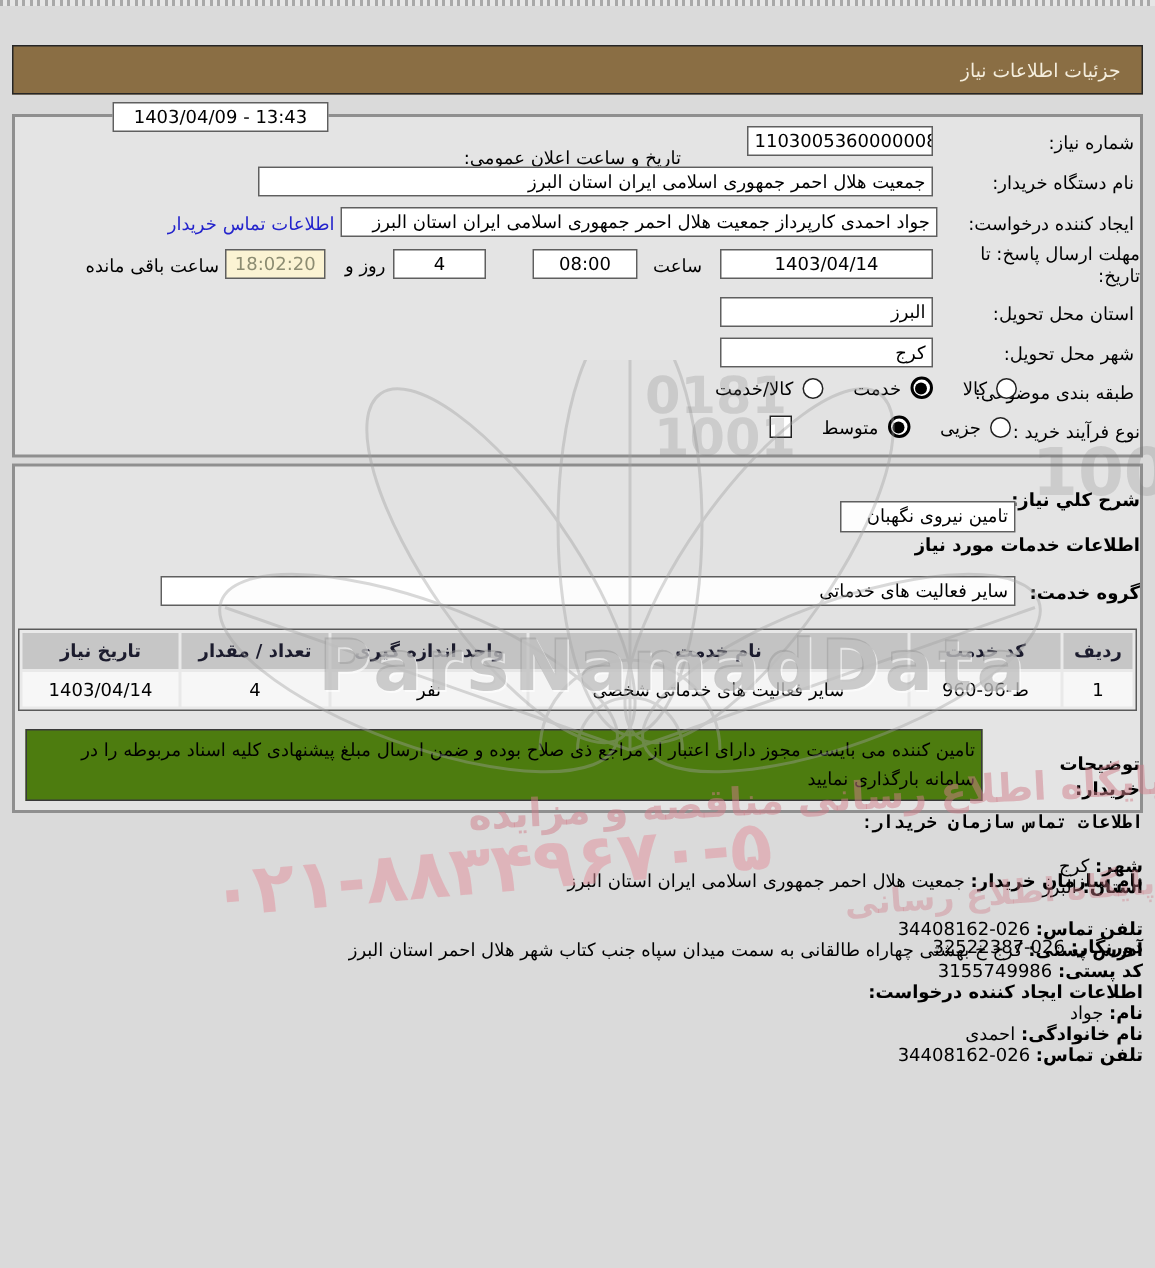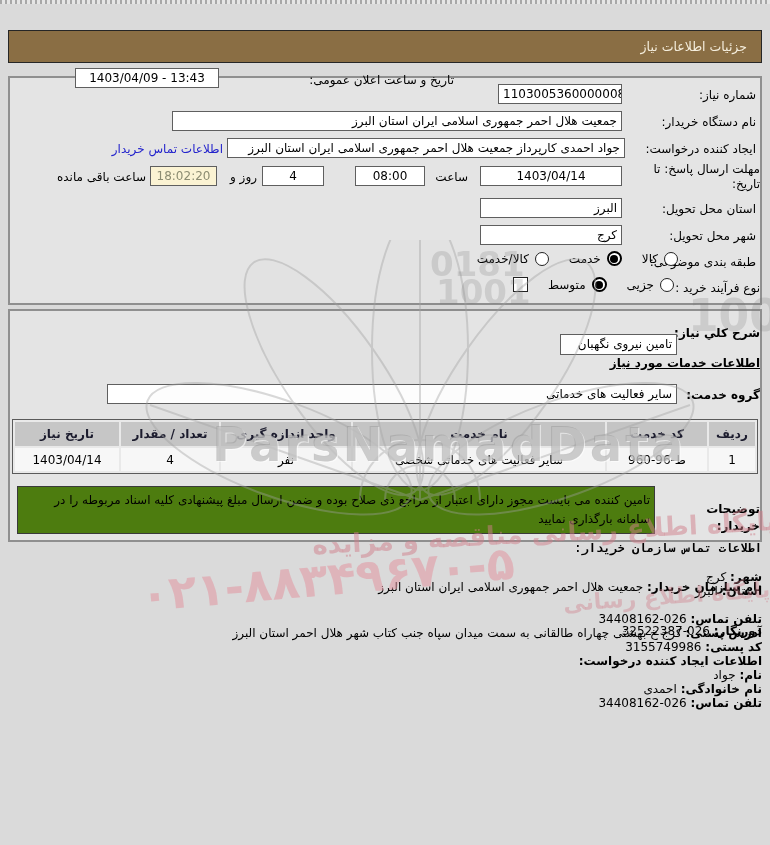--- a/index.html
+++ b/index.html
@@ -88,21 +88,21 @@
 <div class="dotstrip"></div>
 
 <div class="titlebar">
   <span>جزئیات اطلاعات نیاز</span>
 </div>
 
 <div class="panel" style="top:76px;height:229px;"></div>
 
 <div class="lbl" style="right:14px;top:87px;">شماره نیاز:</div>
 <div class="box center ltr" style="right:148px;top:84px;width:124px;">1103005360000008</div>
-<div class="lbl" style="right:316px;top:72px;text-align:right;">تاریخ و ساعت اعلان عمومی:</div>
+<div class="lbl" style="right:316px;top:97px;text-align:right;">تاریخ و ساعت اعلان عمومی:</div>
 <div class="box center ltr" style="right:551px;top:68px;width:144px;">1403/04/09 - 13:43</div>
 
 <div class="lbl" style="right:14px;top:114px;">نام دستگاه خریدار:</div>
 <div class="box rightal" style="right:148px;top:111px;width:450px;">جمعیت هلال احمر جمهوری اسلامی ایران استان البرز</div>
 
 <div class="lbl" style="right:14px;top:141px;">ایجاد کننده درخواست:</div>
 <div class="box rightal" style="right:145px;top:138px;width:398px;">جواد احمدی کارپرداز جمعیت هلال احمر جمهوری اسلامی ایران استان البرز</div>
 <div class="lbl link" style="right:547px;top:141px;">اطلاعات تماس خریدار</div>
 
 <div class="lbl" style="right:10px;top:162px;width:124px;white-space:normal;text-align:right;line-height:15px;">مهلت ارسال پاسخ: تا تاریخ:</div>
@@ -137,21 +137,21 @@
   <span class="radio checked"></span>
   <span class="optlabel">متوسط</span>
   <span class="checkbox"></span>
 </div>
 
 <div class="panel" style="top:309px;height:233px;"></div>
 
 <div class="lbl bold" style="right:10px;top:325px;">شرح کلي نیاز:</div>
 <div class="box rightal" style="right:93px;top:334px;width:117px;height:21px;">تامین نیروی نگهبان</div>
 
-<div class="lbl bold" style="right:10px;top:355px;text-decoration:underline;">اطلاعات خدمات مورد نیاز</div>
+<div class="lbl bold" style="right:10px;top:355px;">اطلاعات خدمات مورد نیاز</div>
 
 <div class="lbl bold" style="right:10px;top:387px;">گروه خدمت:</div>
 <div class="box rightal" style="right:93px;top:384px;width:570px;">سایر فعالیت های خدماتی</div>
 
 <table class="svc">
   <colgroup>
     <col style="width:46px">
       <col style="width:100px">
       <col style="width:252px">
     <col style="width:130px">

